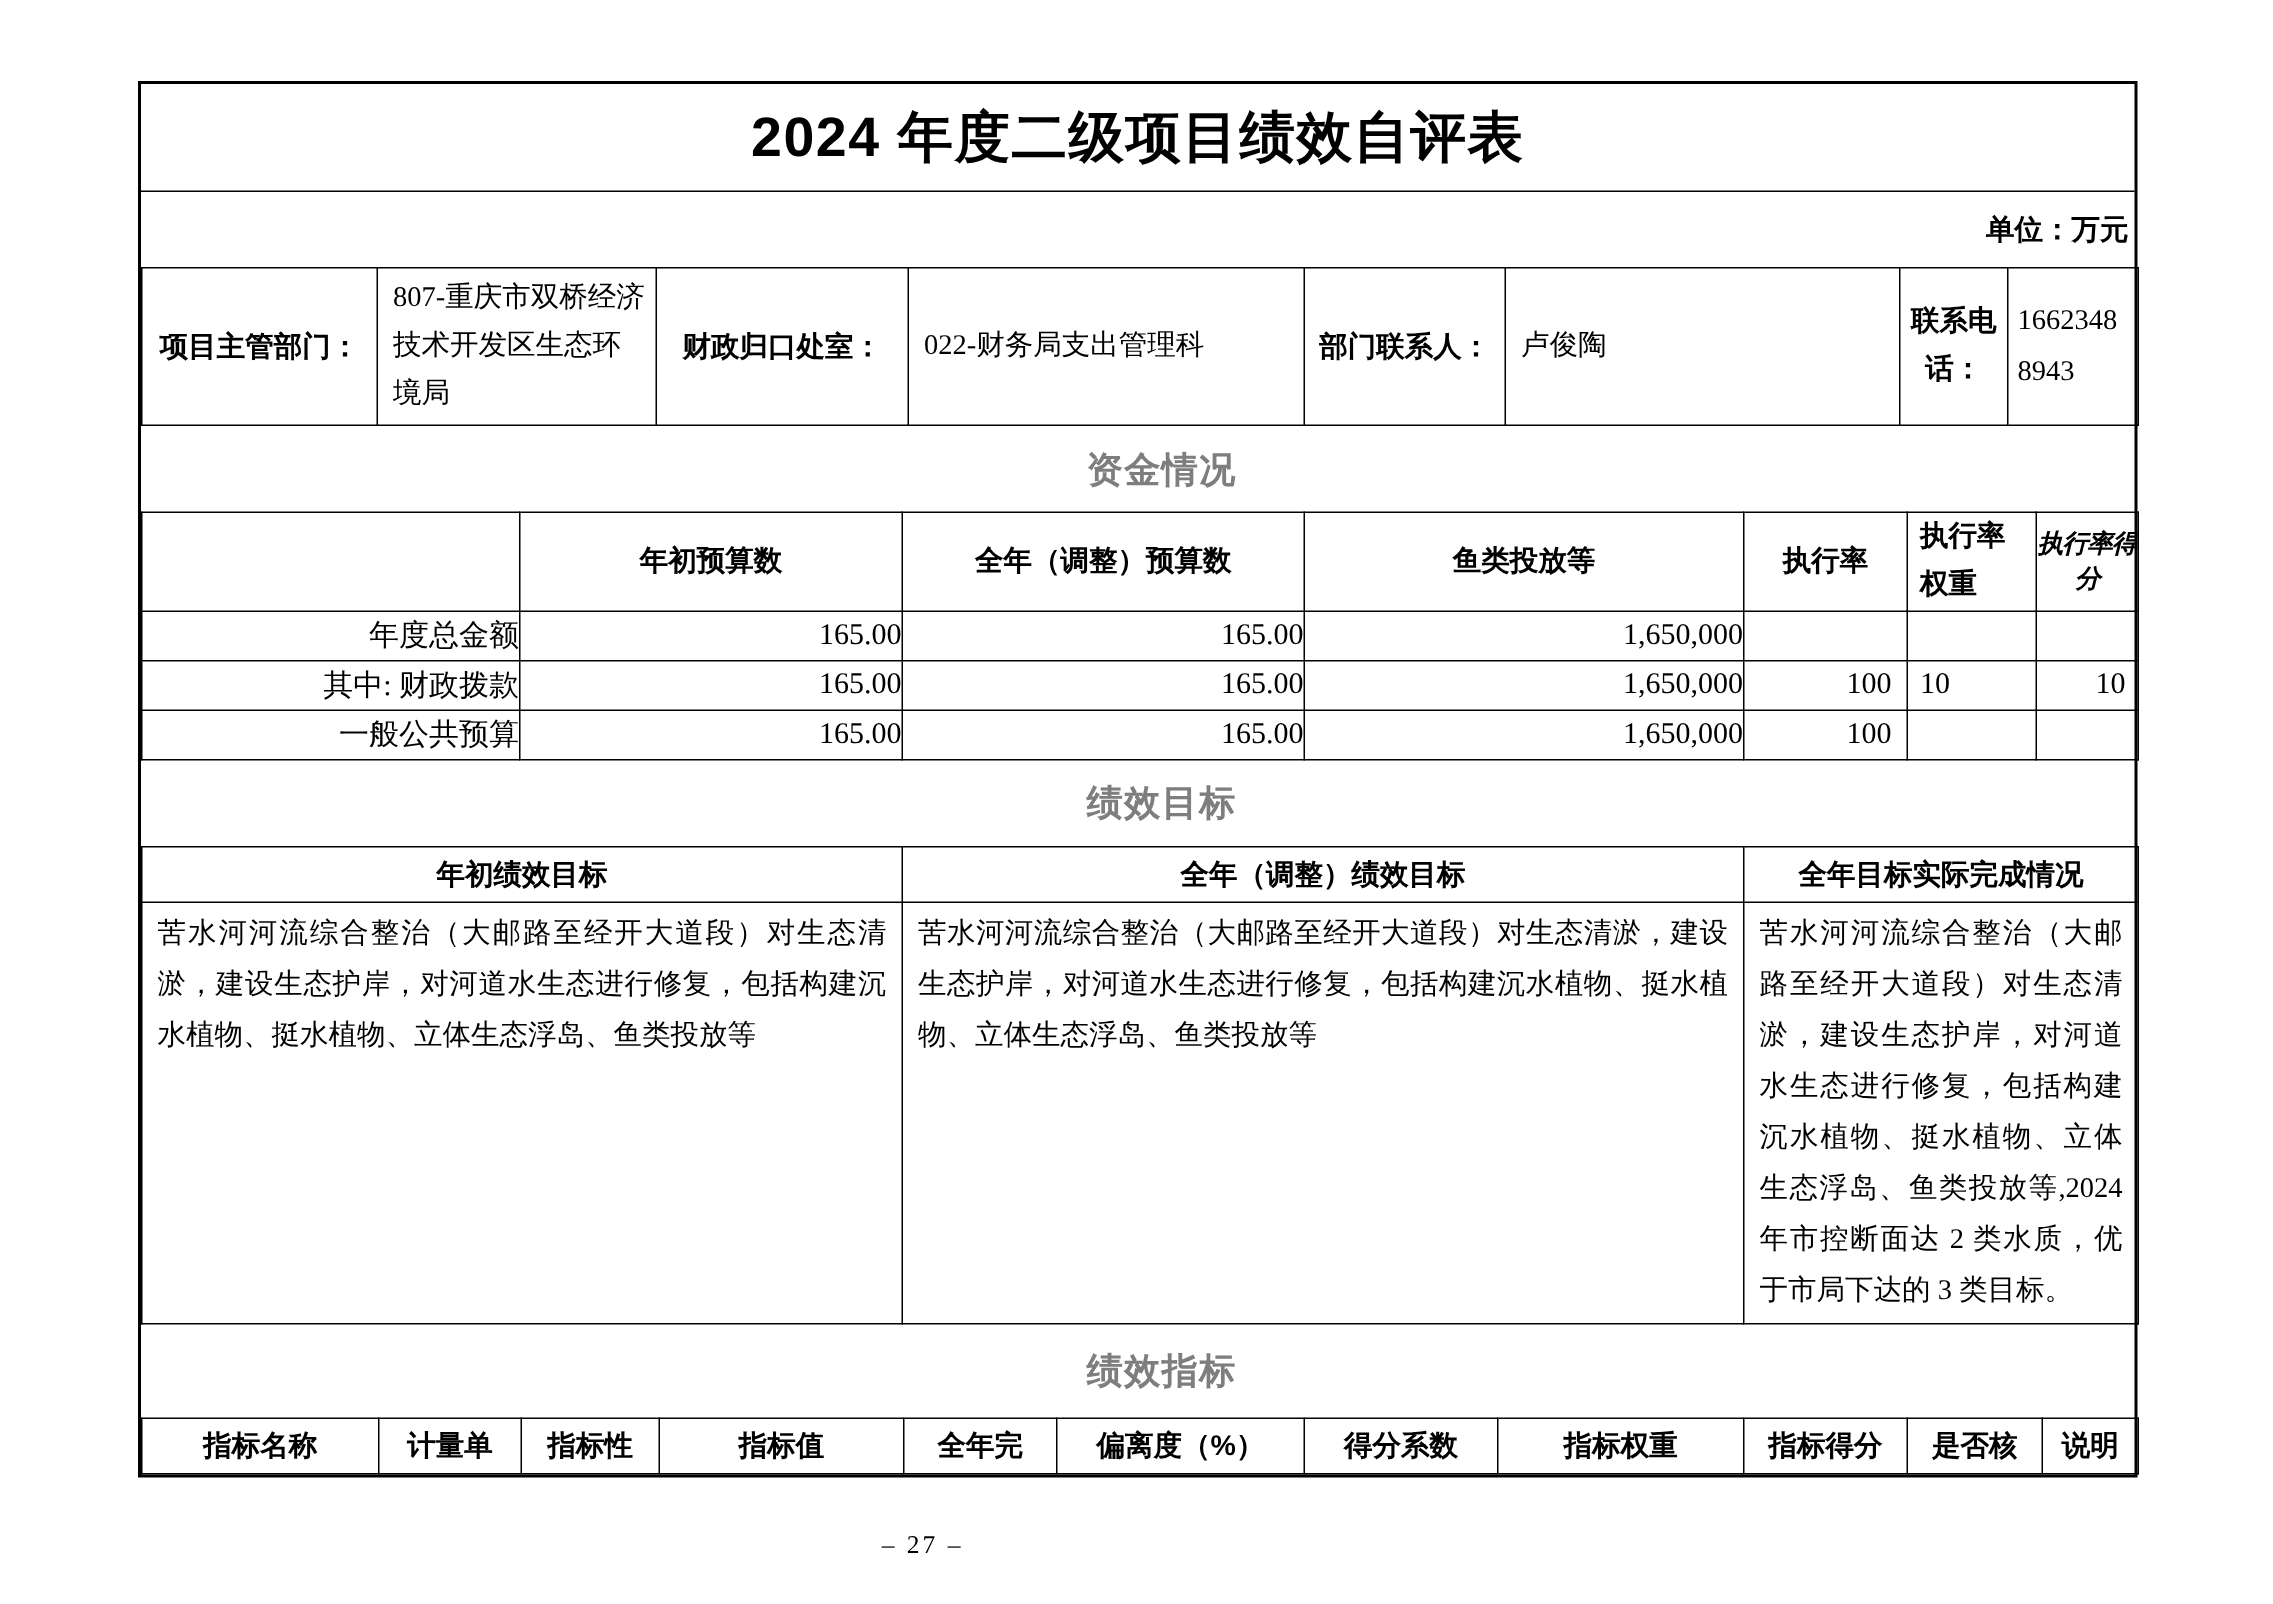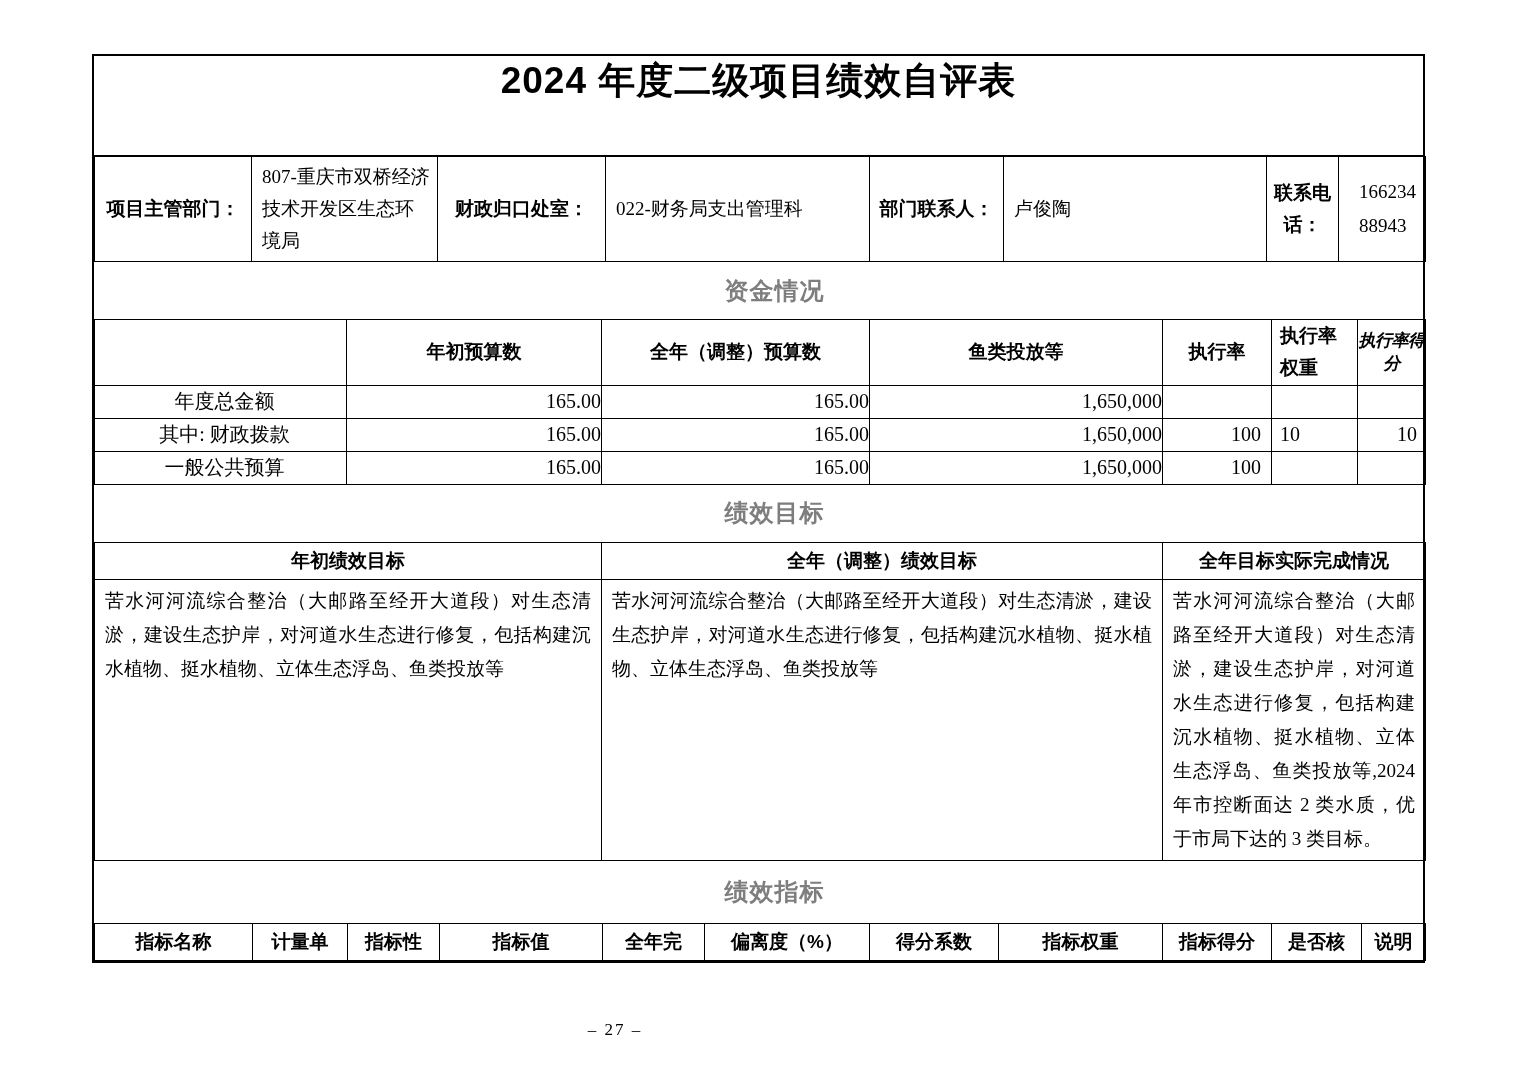--- a/index.html
+++ b/index.html
@@ -8,21 +8,21 @@
     width: 1515px; height: 1069px; position: relative;
     font-family: "Liberation Serif", "DejaVu Serif", serif;
     color: #000;
   }
   .sheet {
     position: absolute; left: 92px; top: 54px; width: 1333px;
     border: 2px solid #000; background: #fff;
   }
   
   .title-row {
-    height: 100px; display: flex; justify-content: center;
+    height: 72px; display: flex; align-items: center; justify-content: center;
     border-bottom: 1px solid #000;
   }
   .doc-title {
     font-family: "Liberation Sans", "DejaVu Sans", sans-serif;
     font-weight: bold; font-size: 37px; letter-spacing: 1px;
   }
   .unit-row {
     height: 50px; display: flex; align-items: center; justify-content: flex-end;
     padding-right: 4px;
     font-family: "Liberation Sans", "DejaVu Sans", sans-serif;
@@ -43,27 +43,27 @@
     font-family: "Liberation Sans", "DejaVu Sans", sans-serif;
     font-weight: bold; font-size: 19px; text-align: center; vertical-align: middle;
   }
   .val {
     font-size: 19px; text-align: left; vertical-align: middle;
     padding: 4px 6px 4px 10px; line-height: 32px;
   }
   .info-r1 td { height: 100px; }
   .info-r2 td { height: 93px; }
   .wrap3 { display: inline-block; width: 3.05em; line-break: anywhere; line-height: 1.7; }
-  .breakall { word-break: break-all; padding-left: 20px; line-height: 34px; }
+  .breakall { word-break: break-all; padding-left: 6px; line-height: 34px; }
   
   .fund-head td { height: 59px; vertical-align: middle; }
   .fund-head .left { text-align: left; padding-left: 8px; }
   .fund-head .tight { font-size: 17px; letter-spacing: -0.5px; padding: 0; font-style: italic; }
   .fund-row td { height: 33px; font-size: 20px; vertical-align: middle; }
-  .row-label { text-align: center; padding-left: 8px; margin-top: 36px; }
+  .row-label { text-align: right; padding-left: 8px; margin-top: 36px; }
   .num   { text-align: right; }
   .rate  { text-align: right; padding-right: 10px; }
   .wgt   { text-align: left;  padding-left: 8px; }
   .scr   { text-align: right; padding-right: 8px; }
   
   .tgt-head td { height: 37px; vertical-align: middle; }
   .tgt-body td {
     height: 205px; vertical-align: top; font-size: 19px;
     padding: 4px 10px 4px 10px; line-height: 34px; text-align: justify;
   }
@@ -77,20 +77,23 @@
 </style>
 </head>
 <body>
 
 <div class="sheet">
 
   <div class="title-row">
     <div class="doc-title">2024 年度二级项目绩效自评表</div>
   </div>
 
+  <div class="unit-row">
+    <span>单位：万元</span>
+  </div>
 
   <table>
     <colgroup>
       <col style="width:157px">
         <col style="width:186px">
         <col style="width:168px">
         <col style="width:264px">
       <col style="width:134px">
         <col style="width:263px">
         <col style="width:72px">

